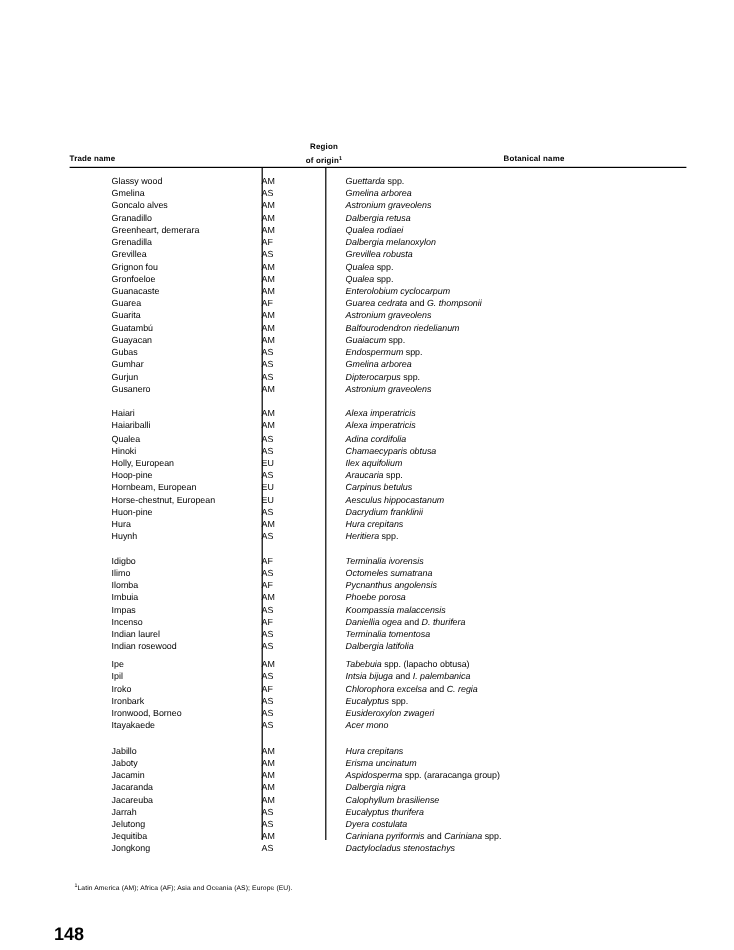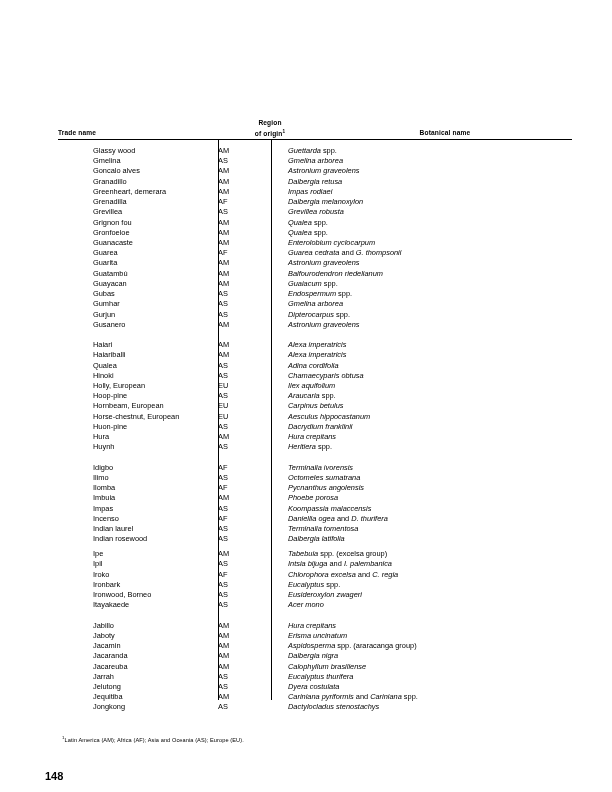--- a/index.html
+++ b/index.html
@@ -135,21 +135,21 @@
   .footnote .sup {
     font-size: 4.4px;
     vertical-align: super;
   }
 
   
   .page-number {
     position: absolute;
     left: 45px;
     top: 770px;
-    font-size: 11px;
+    font-size: 15px;
     font-weight: bold;
   }
 </style>
 </head>
 <body>
 
 <div class="page">
 
   <div class="table-head">
     <div class="th-trade">Trade name</div>
@@ -181,21 +181,21 @@
         <div class="c-bot"><span>Astronium  graveolens</span></div>
       </div>
       <div class="row">
         <div class="c-trade">Granadillo</div>
         <div class="c-region">AM</div>
         <div class="c-bot"><span>Dalbergia  retusa</span></div>
       </div>
       <div class="row">
         <div class="c-trade">Greenheart, demerara</div>
         <div class="c-region">AM</div>
-        <div class="c-bot"><span>Impas  rodiaei</span></div>
+        <div class="c-bot"><span>Qualea  rodiaei</span></div>
       </div>
       <div class="row">
         <div class="c-trade">Grenadilla</div>
         <div class="c-region">AF</div>
         <div class="c-bot"><span>Dalbergia  melanoxylon</span></div>
       </div>
       <div class="row">
         <div class="c-trade">Grevillea</div>
         <div class="c-region">AS</div>
         <div class="c-bot"><span>Grevillea robusta</span></div>
@@ -349,21 +349,21 @@
       </div>
       <div class="row">
         <div class="c-trade">Indian rosewood</div>
         <div class="c-region">AS</div>
         <div class="c-bot"><span>Dalbergia  latifolia</span></div>
       </div>
       <div class="row halfgap"></div>
       <div class="row">
         <div class="c-trade">Ipe</div>
         <div class="c-region">AM</div>
-        <div class="c-bot"><span>Tabebuia</span><span class="rom"> spp. (excelsa group)</span></div>
+        <div class="c-bot"><span>Tabebuia</span><span class="rom"> spp. (lapacho obtusa)</span></div>
       </div>
       <div class="row">
         <div class="c-trade">Ipil</div>
         <div class="c-region">AS</div>
         <div class="c-bot"><span>Intsia bijuga</span><span class="rom"> and </span><span>I. palembanica</span></div>
       </div>
       <div class="row">
         <div class="c-trade">Iroko</div>
         <div class="c-region">AF</div>
         <div class="c-bot"><span>Chlorophora excelsa</span><span class="rom"> and </span><span>C. regia</span></div>

